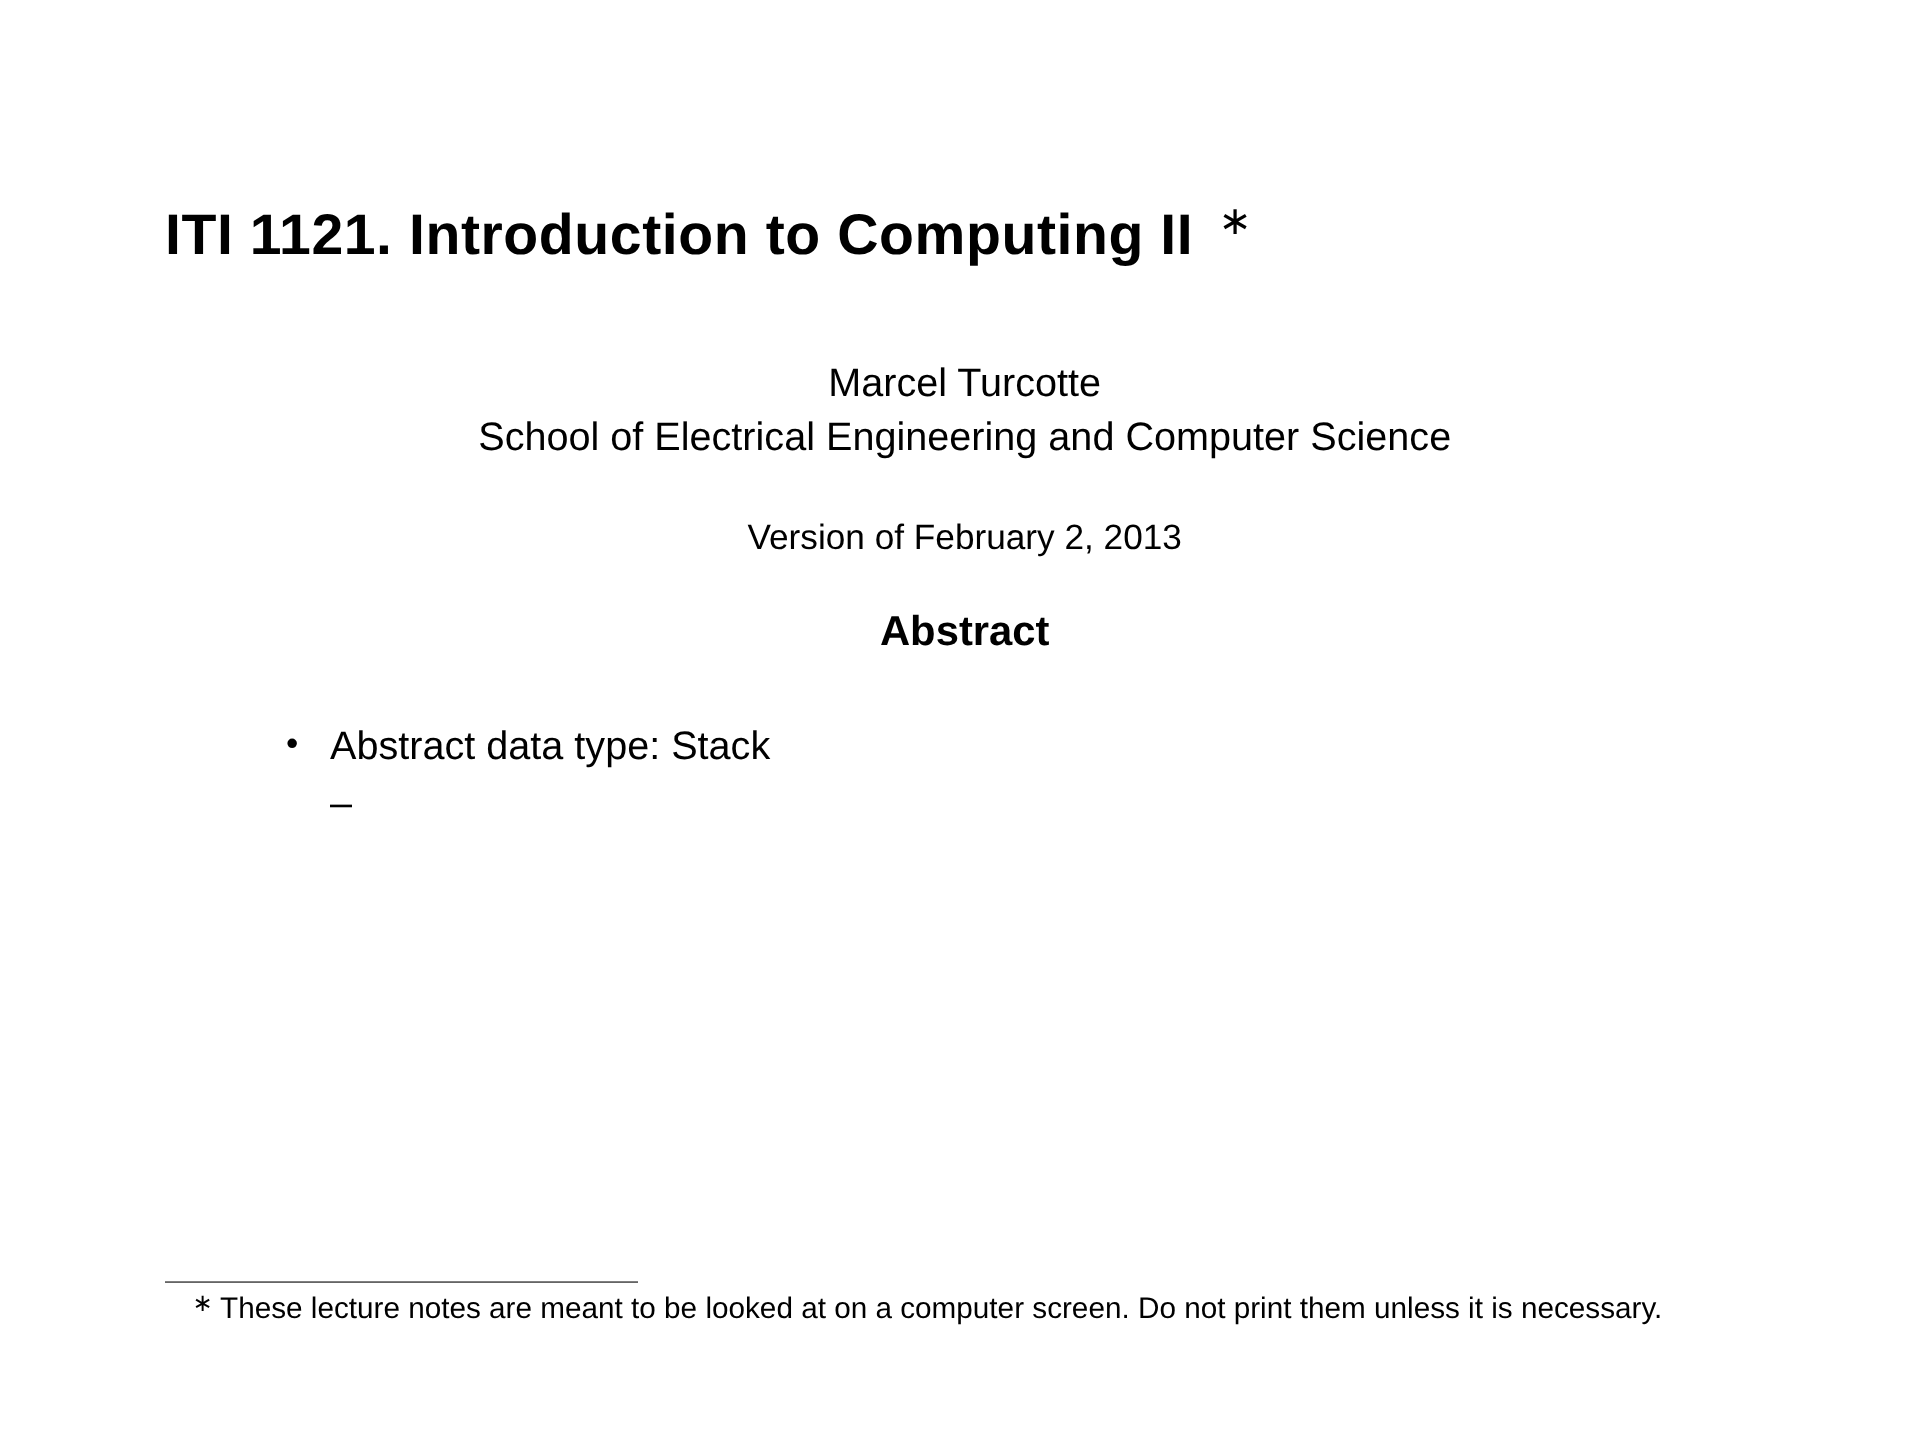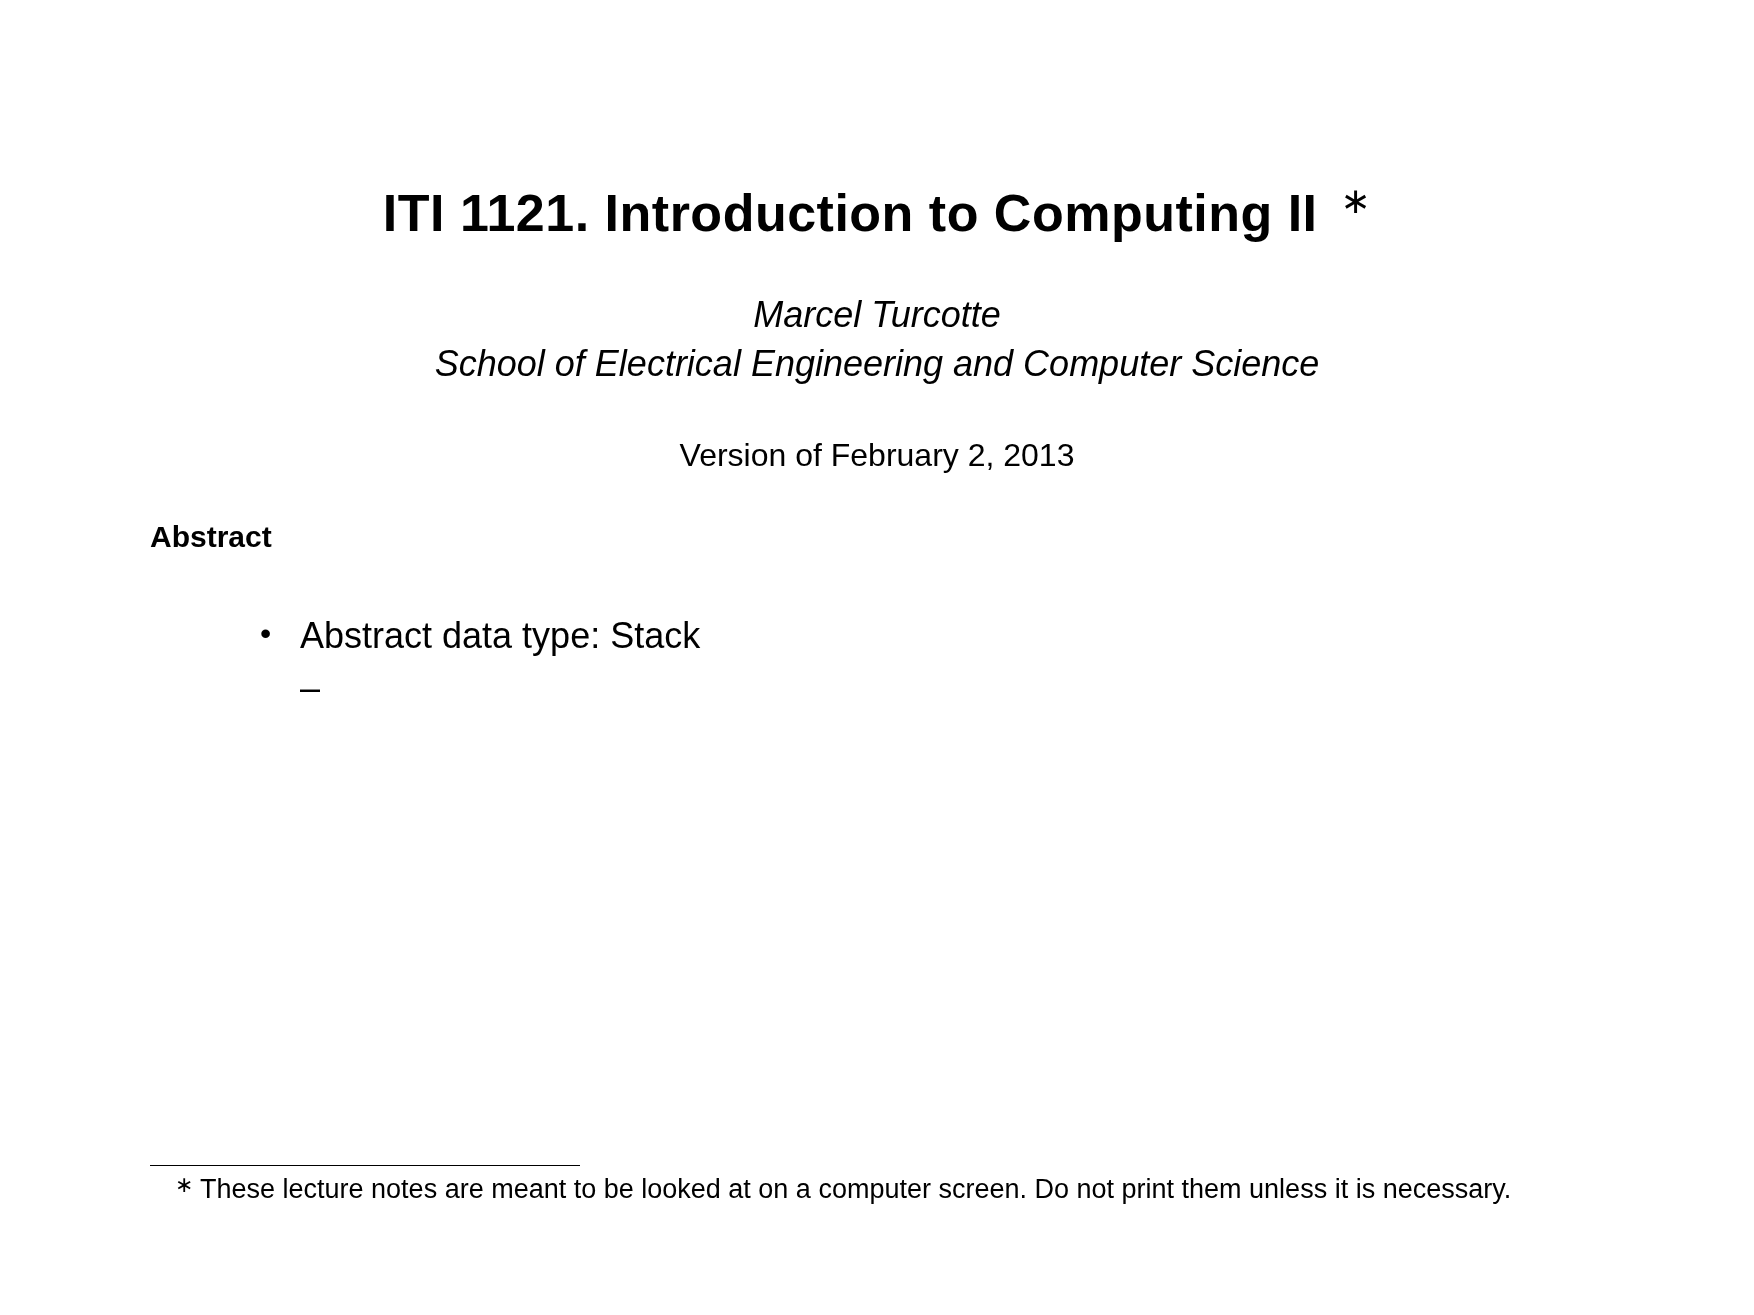--- a/index.html
+++ b/index.html
@@ -16,49 +16,48 @@
     }
     .page {
       width: 1754px;
       height: 1315px;
       padding: 180px 150px 60px 150px;
       position: relative;
       display: flex;
       flex-direction: column;
     }
     .title-line {
-      text-align: center;
+      text-align: left;
       font-size: 52px;
       font-weight: bold;
-      margin-bottom: 48px;
+      margin-bottom: 80px;
       letter-spacing: 0.5px;
     }
     .title-line .footnote-mark {
       font-size: 36px;
       vertical-align: super;
       font-weight: normal;
       margin-left: 8px;
     }
     .author-block {
       text-align: center;
       font-size: 36px;
       font-weight: normal;
       line-height: 1.35;
       margin-bottom: 48px;
-      font-style: italic;
     }
     .version-line {
       text-align: center;
       font-size: 32px;
       font-weight: normal;
       margin-bottom: 46px;
     }
     .abstract-heading {
-      text-align: left;
-      font-size: 30px;
+      text-align: center;
+      font-size: 38px;
       font-weight: bold;
       margin-bottom: 56px;
     }
     .bullet-list {
       margin-left: 110px;
       font-size: 36px;
       line-height: 1.45;
     }
     .bullet-item {
       position: relative;

